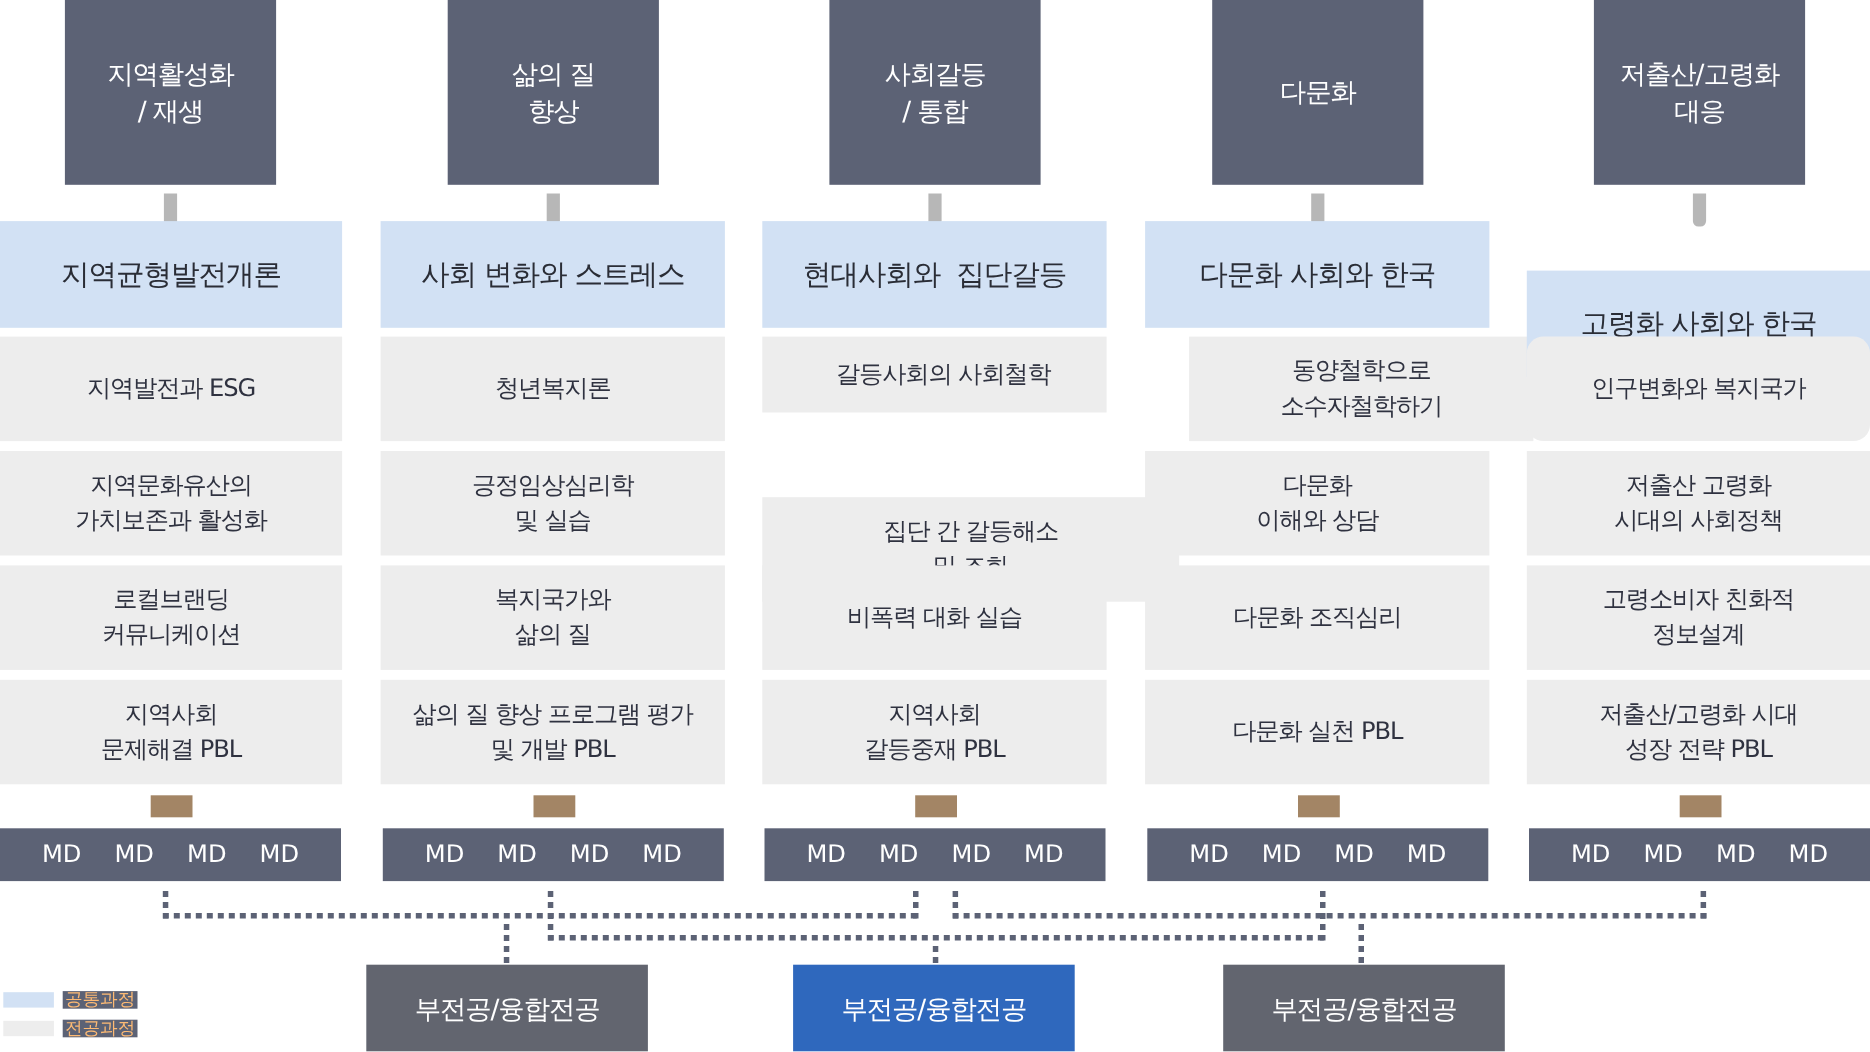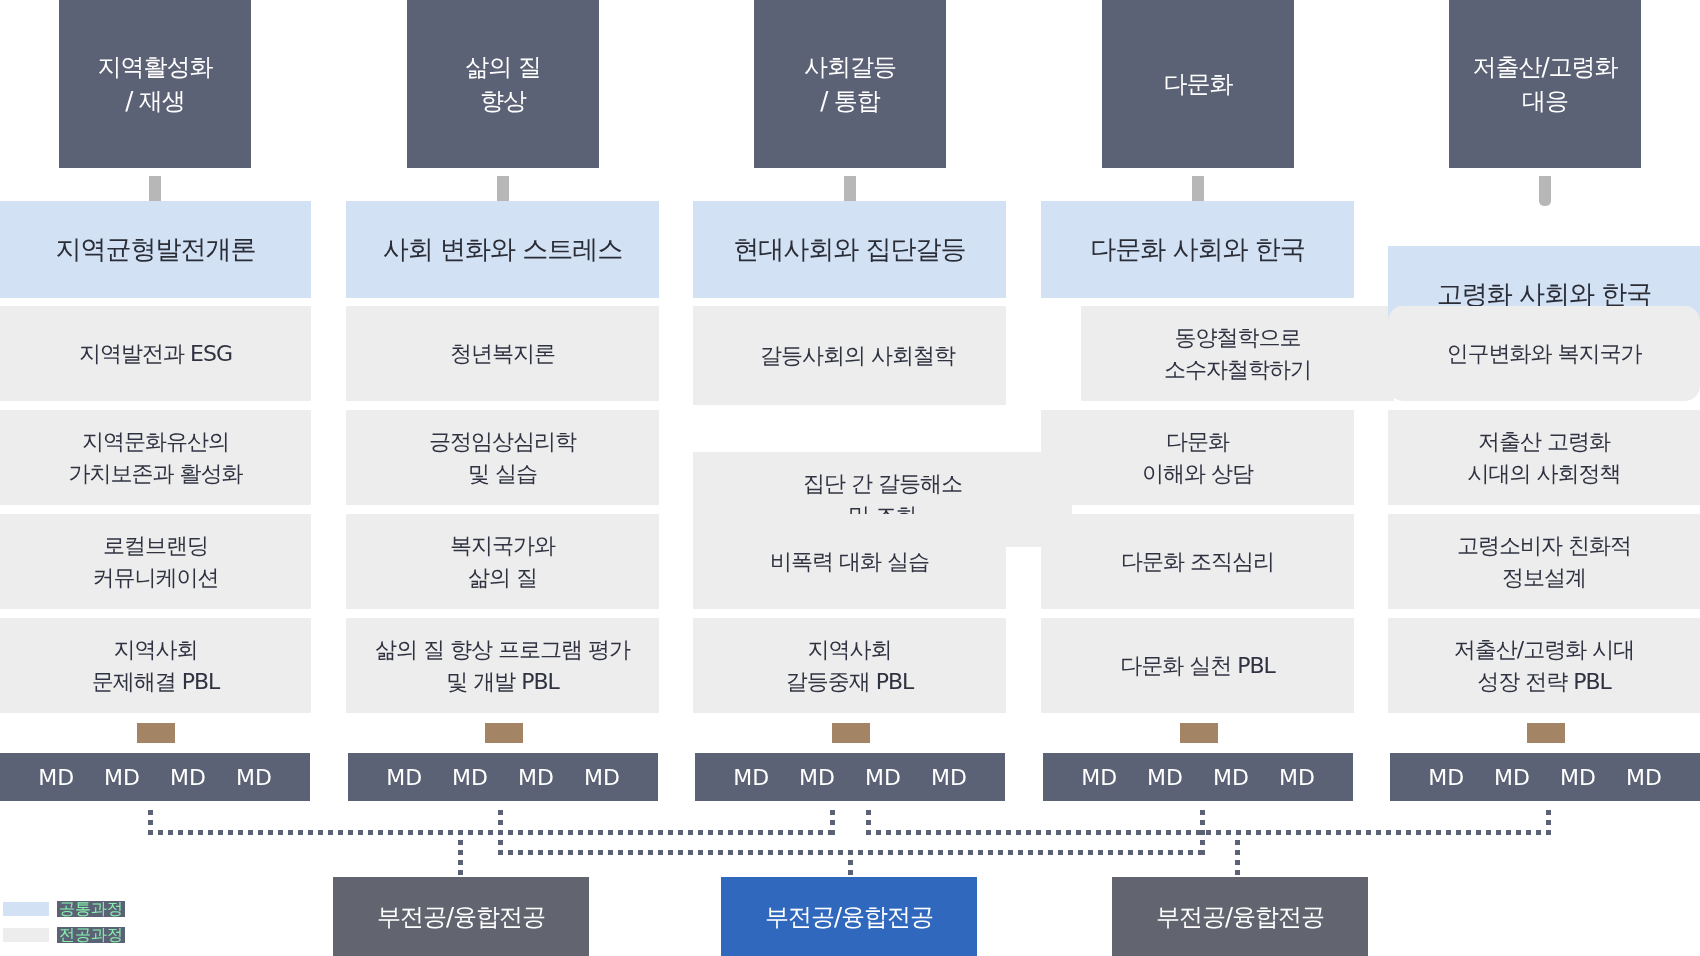--- a/index.html
+++ b/index.html
@@ -9,21 +9,21 @@
   .theme{background:#5c6275;color:#fff;font-size:24px;line-height:34px;letter-spacing:-1px;}
   .conn{background:#b7b7b7;width:12px;border-radius:0 0 5px 5px;}
   .core{background:#d2e1f4;color:#2a2d36;font-size:26px;letter-spacing:-1px;}
   .course{background:#ededed;color:#2f3240;font-size:22px;line-height:32px;letter-spacing:-1px;}
   .marker{background:#a38565;}
   .mdbar{background:#5c6275;color:#fff;font-size:22px;display:flex;align-items:center;justify-content:center;gap:30px;}
   .dot-h{height:5px;background-image:linear-gradient(to right,#5c6275 0,#5c6275 5px,transparent 5px);background-size:10px 5px;background-repeat:repeat-x;}
   .dot-v{width:5px;background-image:linear-gradient(to bottom,#5c6275 0,#5c6275 5px,transparent 5px);background-size:5px 10px;background-repeat:repeat-y;}
   .major{color:#fff;font-size:24px;letter-spacing:-1px;}
   .legend-swatch{width:46px;height:14px;}
-  .legend-label{background:#5c6275;color:#86efac;font-size:16px;height:16px;line-height:16px;padding:0 2px;}
+  .legend-label{background:#5c6275;color:#fdba74;font-size:16px;height:16px;line-height:16px;padding:0 2px;}
 </style>
 </head>
 <body>
 
 <div class="abs theme center" style="left:59px;top:0;width:192px;height:168px;">지역활성화
 / 재생</div>
 <div class="abs conn" style="left:149px;top:176px;height:30px;"></div>
 <div class="abs core center" style="left:0;top:201px;width:311px;height:97px;">지역균형발전개론</div>
 <div class="abs course center" style="left:0;top:306px;width:311px;height:95px;">지역발전과 ESG</div>
 <div class="abs course center" style="left:0;top:410px;width:311px;height:95px;">지역문화유산의
@@ -55,22 +55,22 @@
 <div class="abs mdbar" style="left:348px;top:753px;width:310px;height:48px;">
   <span>MD</span>
   <span>MD</span>
   <span>MD</span>
   <span>MD</span>
 </div>
 
 <div class="abs theme center" style="left:754px;top:0;width:192px;height:168px;">사회갈등
 / 통합</div>
 <div class="abs conn" style="left:844px;top:176px;height:30px;"></div>
-<div class="abs core center" style="left:693px;top:201px;width:313px;height:97px;">현대사회와 집단갈등</div>
-<div class="abs course center" style="left:693px;top:306px;width:313px;height:99px;padding-left:16px;">갈등사회의 사회철학</div>
+<div class="abs core center" style="left:693px;top:201px;width:313px;height:97px;font-family:Liberation Mono, monospace;">현대사회와 집단갈등</div>
+<div class="abs course center" style="left:693px;top:306px;width:313px;height:69px;padding-left:16px;">갈등사회의 사회철학</div>
 <div class="abs course center" style="left:693px;top:412px;width:379px;height:95px;margin-top:40px;">집단 간 갈등해소
 및 조화</div>
 <div class="abs course center" style="left:693px;top:514px;width:313px;height:95px;">비폭력 대화 실습</div>
 <div class="abs course center" style="left:693px;top:618px;width:313px;height:95px;">지역사회
 갈등중재 PBL</div>
 <div class="abs marker" style="left:832px;top:723px;width:38px;height:20px;"></div>
 <div class="abs mdbar" style="left:695px;top:753px;width:310px;height:48px;">
   <span>MD</span>
   <span>MD</span>
   <span>MD</span>

